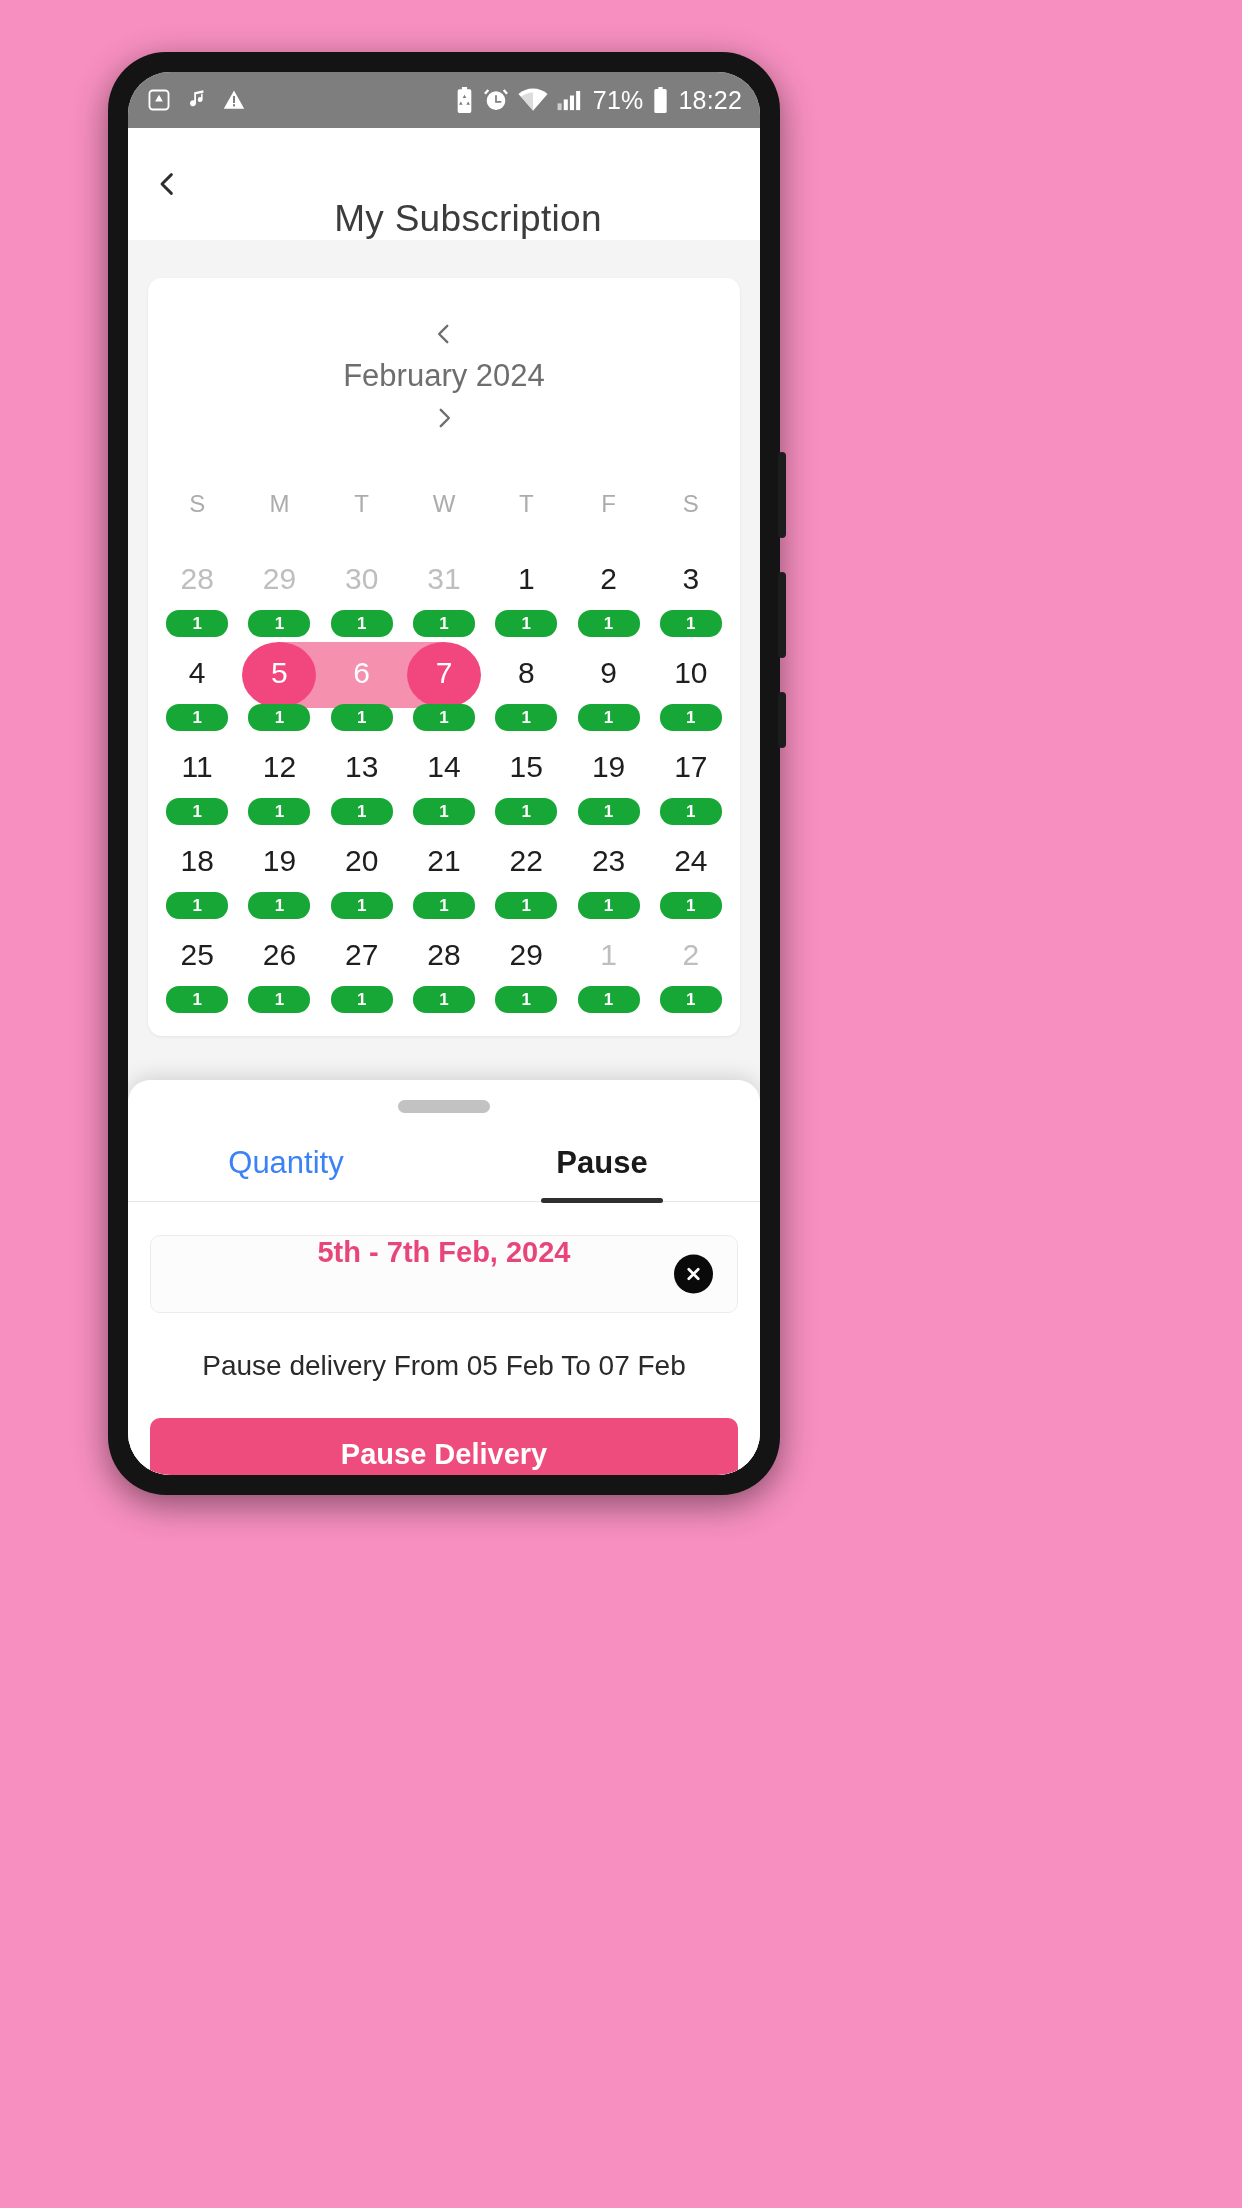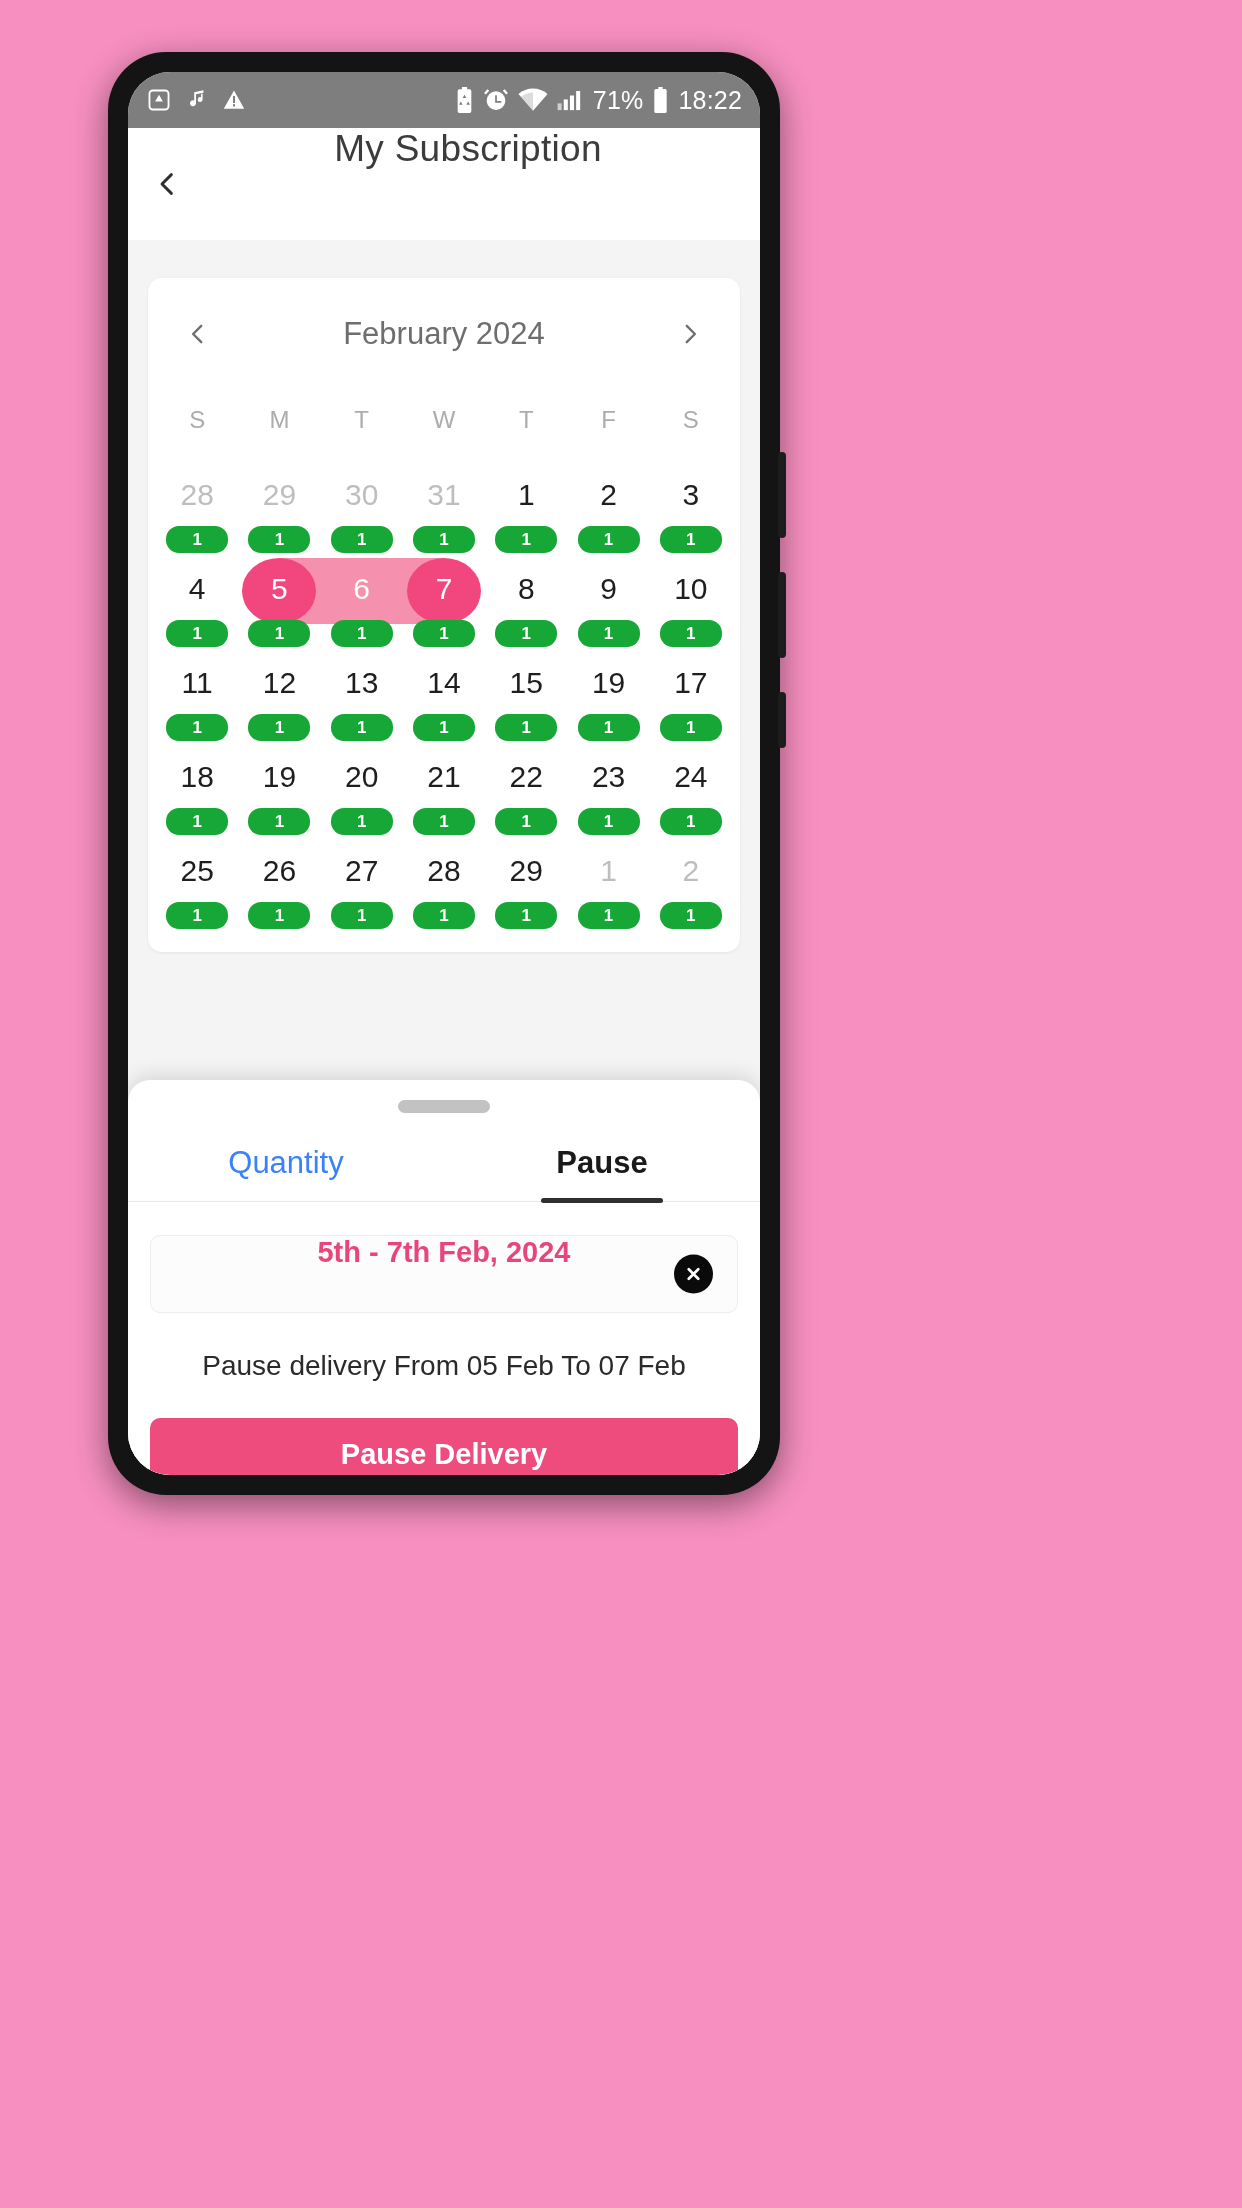--- a/index.html
+++ b/index.html
@@ -53,21 +53,21 @@
   .sb-text {
     font-size: 25px; font-weight: 400; letter-spacing: .2px;
     color: #ffffff; white-space: nowrap;
   }
 
   
   #app-header {
     position: absolute; left: 0; top: 56px;
     width: 100%; height: 112px;
     background: #ffffff;
-    display: flex; align-items: flex-start;
+    display: flex; align-items: flex-end;
   }
   #back-button {
     width: 78px; height: 100%;
     display: flex; align-items: center; justify-content: center;
     cursor: pointer;
   }
   #page-title {
     flex: 1; text-align: center;
     font-size: 37px; color: #3C3C3C; font-weight: 400;
     letter-spacing: .3px;
@@ -84,20 +84,21 @@
     position: absolute;
     left: 20px; top: 38px; right: 20px;
     background: #ffffff;
     border-radius: 14px;
     padding: 26px 0 20px;
     box-shadow: 0 1px 3px rgba(0,0,0,.07);
   }
   #calendar-nav {
     display: flex; align-items: center;
     padding: 6px 26px 0;
+    flex-direction: column;
   }
   .cal-arrow {
     width: 48px; height: 48px;
     display: flex; align-items: center; justify-content: center;
     cursor: pointer;
   }
   #calendar-month-label {
     flex: 1; text-align: center;
     font-size: 31px; color: #6E6E6E; font-weight: 400;
   }

